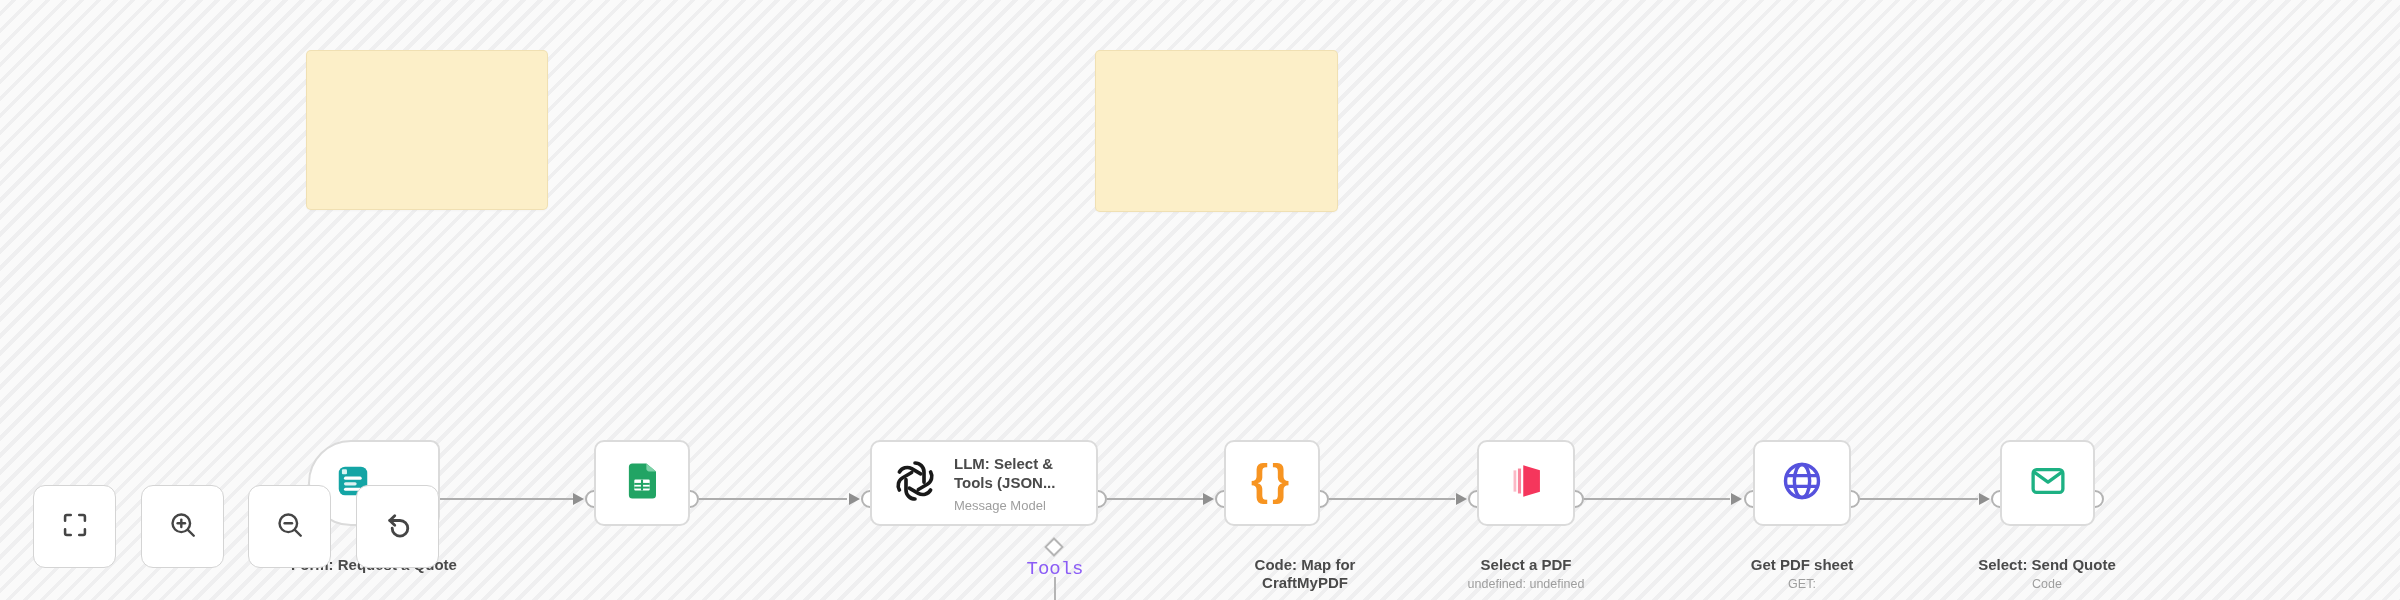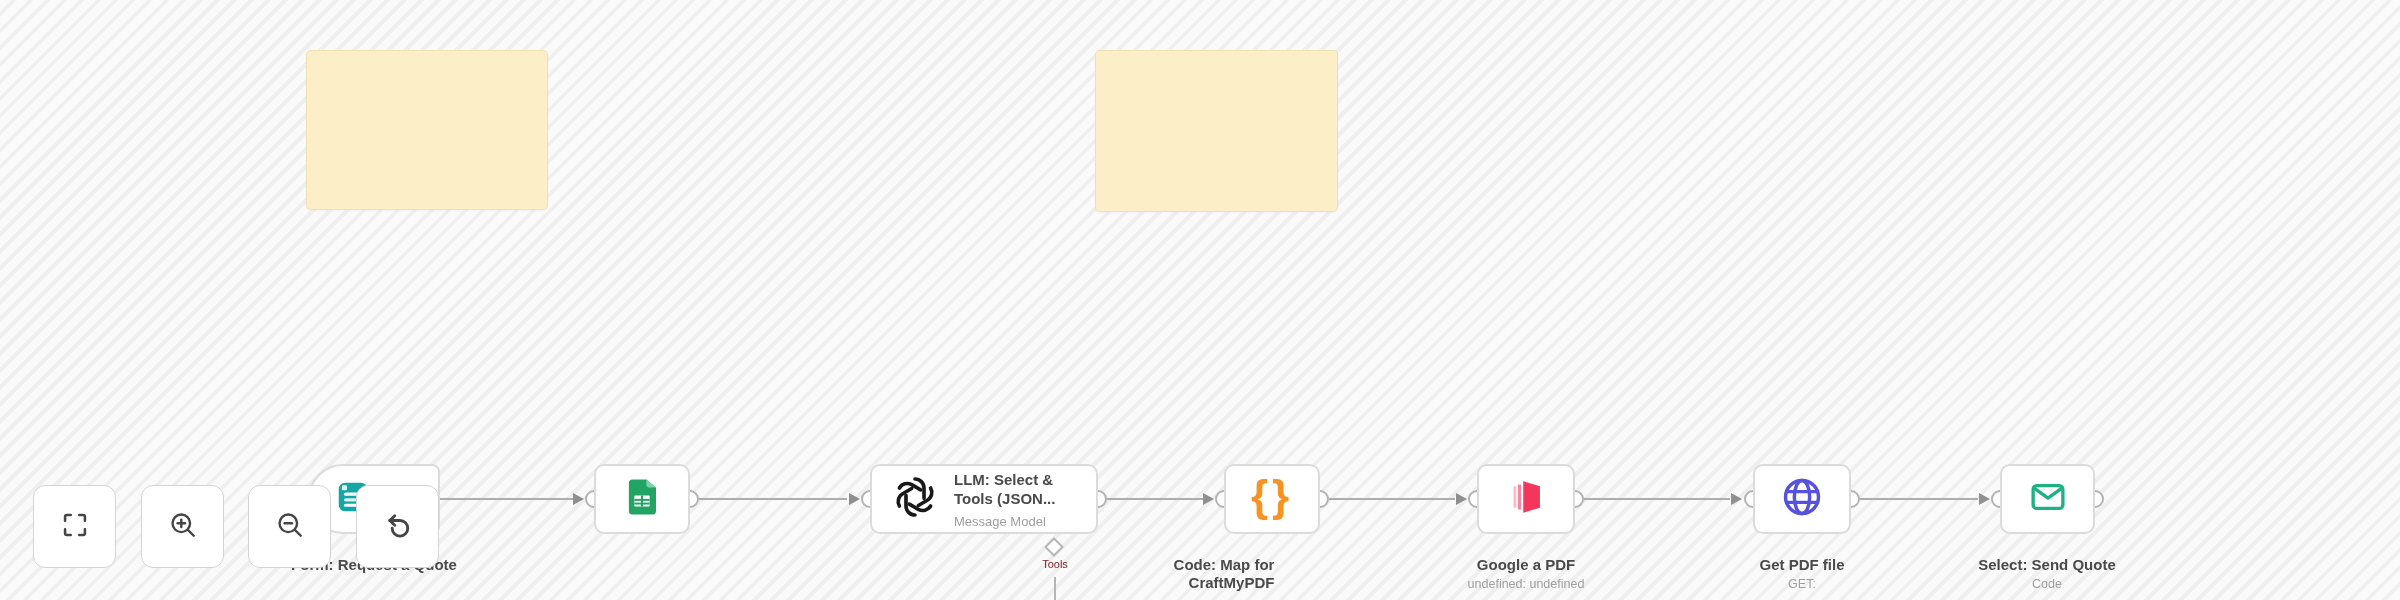--- a/index.html
+++ b/index.html
@@ -30,27 +30,27 @@
   .port {
     position:absolute; top:490px; width:18px; height:18px; border-radius:50%;
     background:#fff; border:2px solid #b3b3b3; z-index:2;
   }
   .tools-diamond {
     position:absolute; left:1047px; top:540px; width:14px; height:14px;
     background:#fff; border:2px solid #b5b5b5; transform:rotate(45deg); z-index:3;
   }
   .tools-label {
     position:absolute; left:1055px; top:558px; transform:translateX(-50%);
-    font-size:11px; color:#7f1d1d; z-index:2;
+    font-size:19px; color:#8b5cf6; z-index:2;font-family:Liberation Mono, monospace;
   }
   .tools-vline { position:absolute; left:1054px; top:577px; width:2px; height:23px; background:#b5b5b5; z-index:1; }
 
   
   .node {
-    position:absolute; top:464px; height:70px; background:#fff;
+    position:absolute; top:440px; height:86px; background:#fff;
     border:2px solid #dbdbdb; border-radius:10px; z-index:2;
     display:flex; align-items:center; justify-content:center;
   }
   #node-form  { left:308px; width:132px; border-radius:46px 10px 10px 46px; justify-content:flex-start; padding-left:24px; }
   #node-sheets{ left:594px;  width:96px; }
   #node-llm   { left:870px;  width:228px; justify-content:flex-start; padding-left:20px; }
   #node-code  { left:1224px; width:96px; }
   #node-pdf   { left:1477px; width:98px; }
   #node-http  { left:1753px; width:98px; }
   #node-email { left:2000px; width:95px; }
@@ -60,21 +60,21 @@
   .llm-sub { font-size:13px; color:#9e9e9e; margin-top:6px; }
 
   .code-braces { font-size:44px; font-weight:700; color:#f79421; letter-spacing:4px; line-height:1; padding-bottom:6px; }
 
   
   .node-label { position:absolute; top:556px; transform:translateX(-50%); text-align:center; z-index:5; white-space:nowrap; }
   .node-label .t { font-size:15px; font-weight:700; color:#4a4a4a; line-height:18px; }
   .node-label .s { font-size:12.5px; color:#9e9e9e; margin-top:3px; }
   #label-form  { left:374px; }
   #label-sheets{ left:642px; }
-  #label-code  { left:1224px;text-align:right; }
+  #label-code  { left:1305px; }
   #label-pdf   { left:1526px; }
   #label-http  { left:1802px; }
   #label-email { left:2047px; }
 
   
   .tool-btn {
     position:absolute; top:485px; width:83px; height:83px; background:#fff;
     border:1.5px solid #d4d4d4; border-radius:12px; z-index:10;
     display:flex; align-items:center; justify-content:center; cursor:pointer; padding:0;
   }
@@ -211,25 +211,25 @@
   </div>
 
   <div class="node-label" id="label-form">
     <div class="t">Form: Request a Quote</div>
   </div>
   <div class="node-label" id="label-code">
     <div class="t">Code: Map for</div>
     <div class="t">CraftMyPDF</div>
   </div>
   <div class="node-label" id="label-pdf">
-    <div class="t">Google a PDF</div>
+    <div class="t">Select a PDF</div>
     <div class="s">undefined: undefined</div>
   </div>
   <div class="node-label" id="label-http">
-    <div class="t">Get PDF file</div>
+    <div class="t">Get PDF sheet</div>
     <div class="s">GET:</div>
   </div>
   <div class="node-label" id="label-email">
     <div class="t">Select: Send Quote</div>
     <div class="s">Code</div>
   </div>
 
   <button class="tool-btn" id="btn-fit">
     <span>
       <svg width="34" height="34" viewBox="0 0 24 24" fill="none" stroke-width="1.8" stroke-linecap="round" stroke-linejoin="round">

